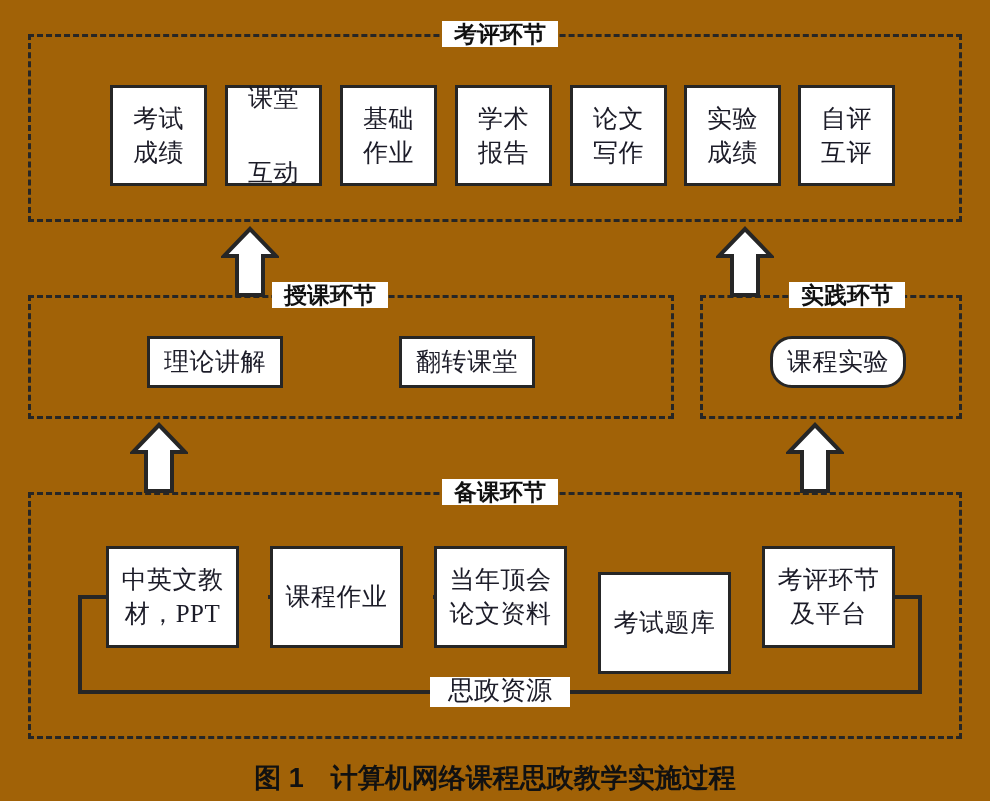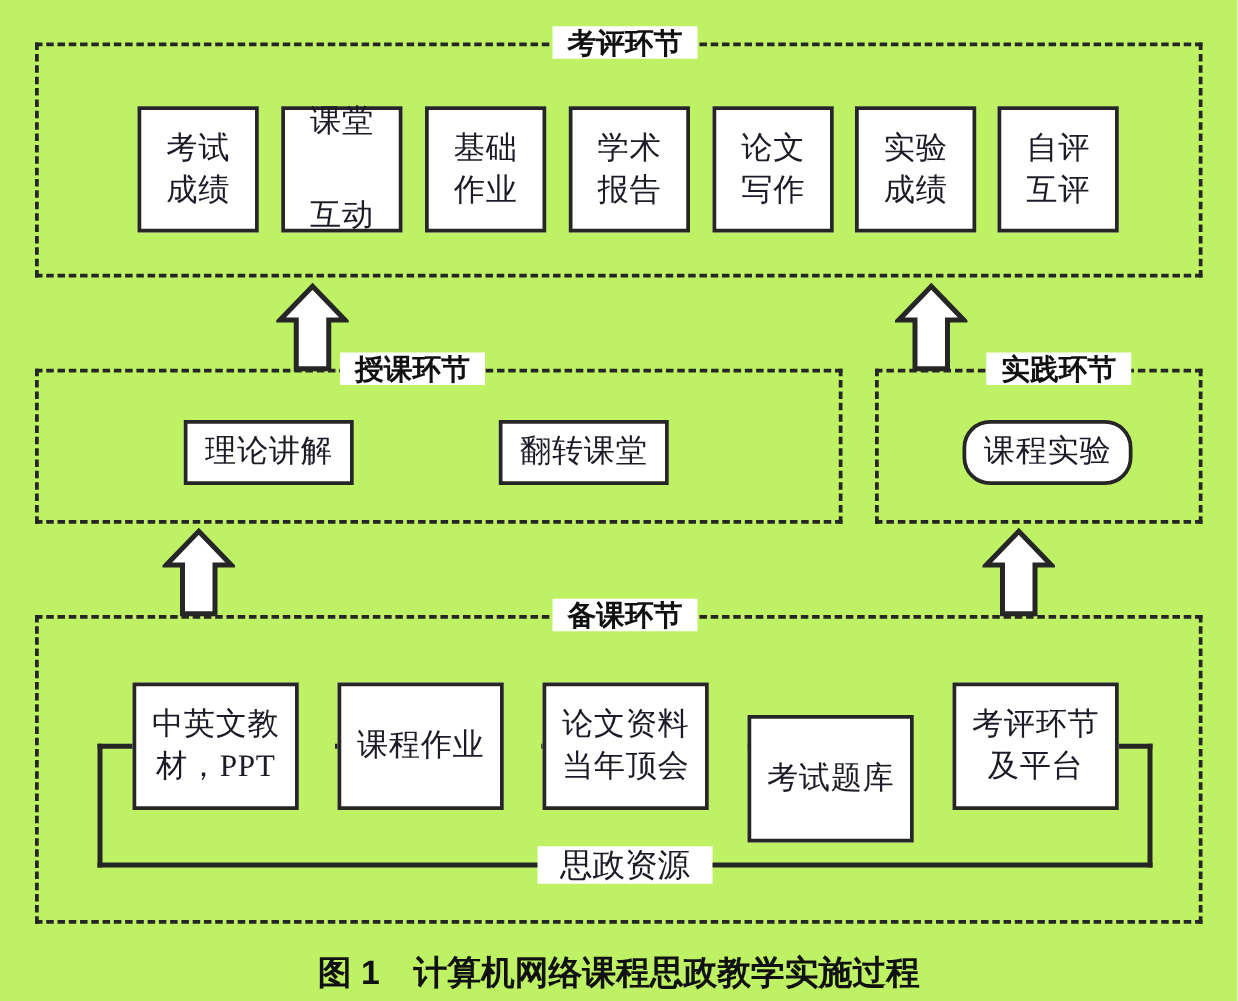--- a/index.html
+++ b/index.html
@@ -8,21 +8,21 @@
     background: #ffffff;
   }
   body {
     font-family: "Liberation Serif", "DejaVu Serif", serif;
     color: #1a1a1a;
   }
   #figure {
     position: relative;
     width: 990px;
     height: 801px;
-    background: #bef264;
+    background: #a16207;
     overflow: hidden;
   }
 
   
   .phase {
     position: absolute;
     border: 3px dashed #262626;
     box-sizing: border-box;
     background: transparent;
   }
@@ -70,21 +70,21 @@
   .rule {
     position: absolute;
     background: #262626;
   }
   .rule-h { height: 4px; }
   .rule-v { width: 4px; }
 
   .bus-label {
     position: absolute;
     background: #ffffff;
-    font-family: Liberation Sans, sans-serif;
+    font-family: Liberation Mono, monospace;
     font-size: 26px;
     line-height: 30px;
     color: #1c1c28;
     white-space: nowrap;
     padding: 0 18px;
     transform: translate(-50%, -50%);
   }
 
   
   .caption {
@@ -185,22 +185,22 @@
   <div class="bus-label" style="left:500px; top:692px;">思政资源</div>
 
   <div class="node" style="left:270px; top:546px; width:133px; height:102px;">
     <span class="l">课程作业</span>
   </div>
   <div class="node" style="left:106px; top:546px; width:133px; height:102px;">
     <span class="l">中英文教</span>
     <span class="l">材，PPT</span>
   </div>
   <div class="node" style="left:434px; top:546px; width:133px; height:102px;">
+    <span class="l">当年顶会</span>
     <span class="l">论文资料</span>
-    <span class="l">当年顶会</span>
   </div>
   <div class="node" style="left:598px; top:572px; width:133px; height:102px;">
     <span class="l">考试题库</span>
   </div>
   <div class="node" style="left:762px; top:546px; width:133px; height:102px;">
     <span class="l">考评环节</span>
     <span class="l">及平台</span>
   </div>
 
   <div class="caption" style="top:762px;">图 1　计算机网络课程思政教学实施过程</div>

